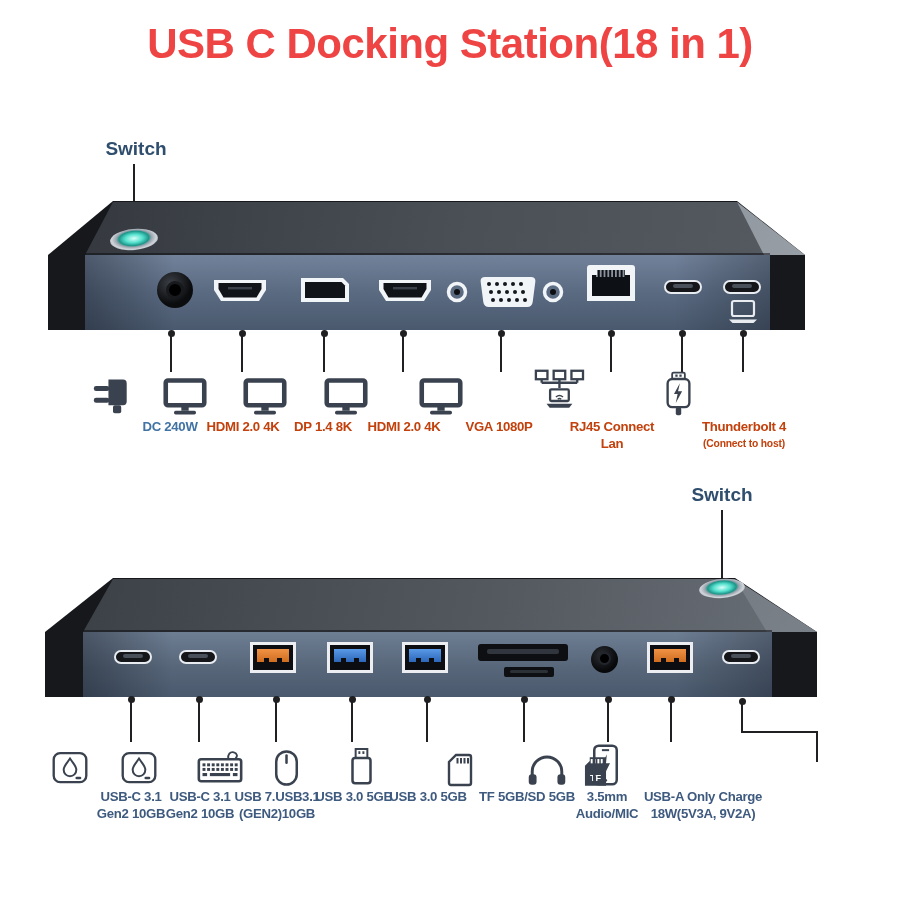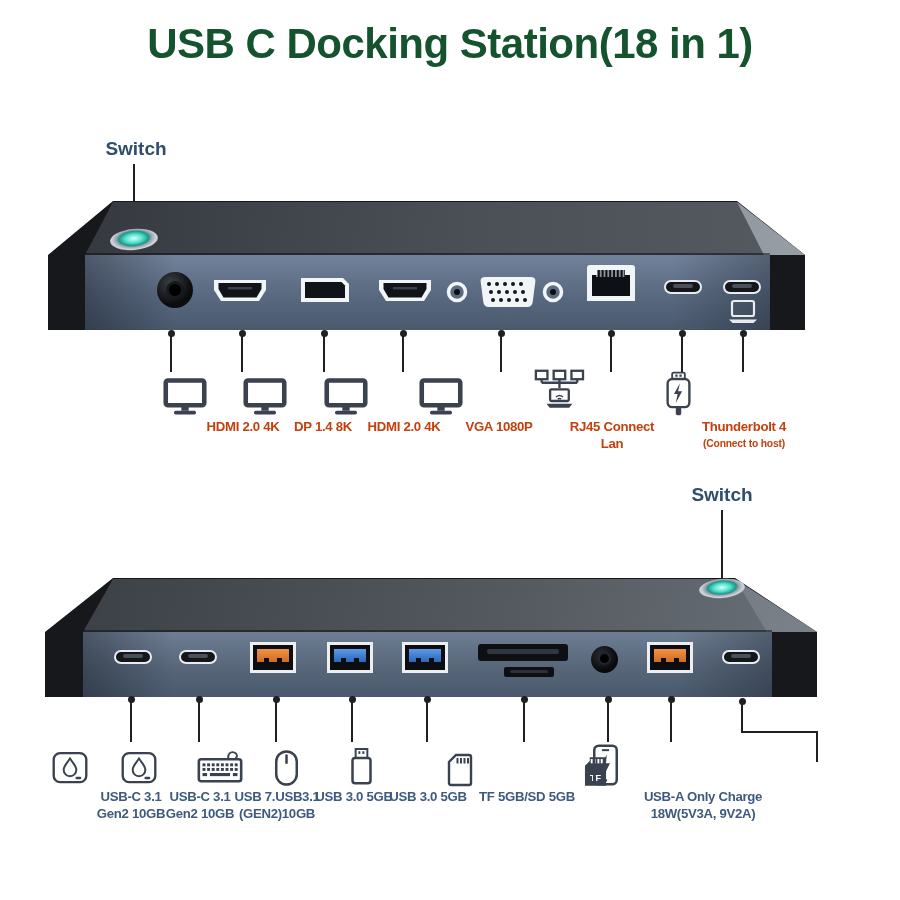--- a/index.html
+++ b/index.html
@@ -1,18 +1,18 @@
 <!DOCTYPE html>
 <html><head>
 <meta charset="utf-8">
 <style>
   html,body{margin:0;padding:0;background:#fff;font-family:"Liberation Sans",sans-serif;}
   .canvas{position:relative;width:900px;height:900px;background:#fff;overflow:hidden;}
   .title{position:absolute;top:20px;left:0;width:100%;margin:0;text-align:center;
-         font-size:42px;font-weight:bold;letter-spacing:-0.5px;color:#14532d;}
+         font-size:42px;font-weight:bold;letter-spacing:-0.5px;color:#ef4444;}
   .sw-label{position:absolute;width:160px;text-align:center;font-size:19px;font-weight:bold;color:#2f4e6e;}
   .vline{position:absolute;width:2px;background:#202022;}
   .vline.dot::before{content:"";position:absolute;top:-4px;left:-2.5px;width:7px;height:7px;border-radius:50%;background:#202022;}
   .hline{position:absolute;height:2px;background:#202022;}
 
   
   .dock{position:absolute;}
   .dock>div{position:absolute;}
   .sil{inset:0;background:#16181c;}
   .face-shade{pointer-events:none;background:linear-gradient(90deg,rgba(8,12,20,.35),rgba(0,0,0,0) 13%,rgba(0,0,0,0) 86%,rgba(8,12,20,.28));}
@@ -234,20 +234,30 @@
 
   <div class="vline dot" style="left:170px;top:334px;height:38px"></div>
   <div class="vline dot" style="left:241px;top:334px;height:38px"></div>
   <div class="vline dot" style="left:323px;top:334px;height:38px"></div>
   <div class="vline dot" style="left:402px;top:334px;height:38px"></div>
   <div class="vline dot" style="left:500px;top:334px;height:38px"></div>
   <div class="vline dot" style="left:610px;top:334px;height:38px"></div>
   <div class="vline dot" style="left:681px;top:334px;height:38px"></div>
   <div class="vline dot" style="left:742px;top:334px;height:38px"></div>
 
+  <div class="col" style="left:90px;top:371px">
+    <div class="ic">
+        <svg width="46" height="42">
+          <use href="#sym-plug"></use>
+        </svg>
+      </div>
+    <div class="lbl c-dc">
+        <span>DC 240W</span>
+      </div>
+  </div>
   <div class="col" style="left:163px;top:371px">
     <div class="ic">
         <svg width="44" height="40">
           <use href="#sym-monitor"></use>
         </svg>
       </div>
     <div class="lbl c-top">
         <span>HDMI 2.0 4K</span>
       </div>
   </div>
@@ -420,20 +430,31 @@
             <rect x="14" y="3" width="2" height="4.5"></rect>
             <rect x="17.5" y="3" width="2" height="4.5"></rect>
           </g>
         <text x="12" y="26" fill="#ffffff" font-size="9.5" font-weight="bold" text-anchor="middle" font-family="Liberation Sans, sans-serif">TF</text>
       </svg>
     </div>
     <div class="lbl c-bot">
         <span>TF 5GB/SD 5GB</span>
       </div>
   </div>
+  <div class="col" style="left:527px;top:741px">
+    <div class="ic">
+        <svg width="40" height="34">
+          <use href="#sym-headphones"></use>
+        </svg>
+      </div>
+    <div class="lbl c-bot">
+        <span>3.5mm</span>
+        <span>Audio/MIC</span>
+      </div>
+  </div>
   <div class="col" style="left:623px;top:741px">
     <div class="ic shift-l">
         <svg width="27" height="44">
           <use href="#sym-phone"></use>
         </svg>
       </div>
     <div class="lbl c-bot">
         <span>USB-A Only Charge</span>
         <span>18W(5V3A, 9V2A)</span>
       </div>

